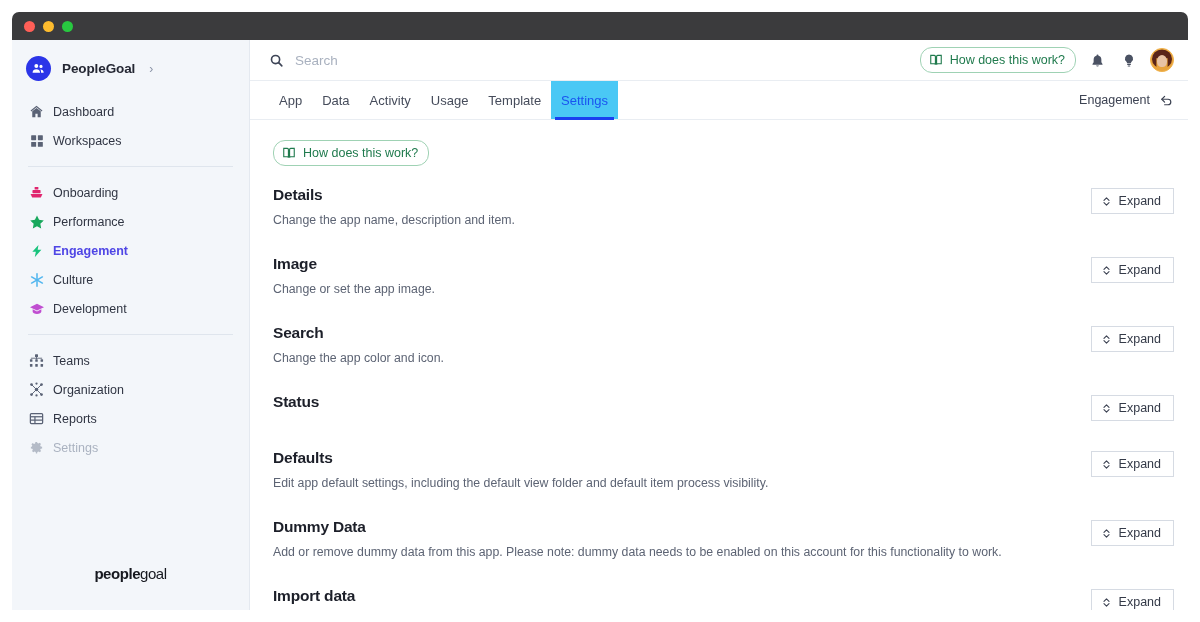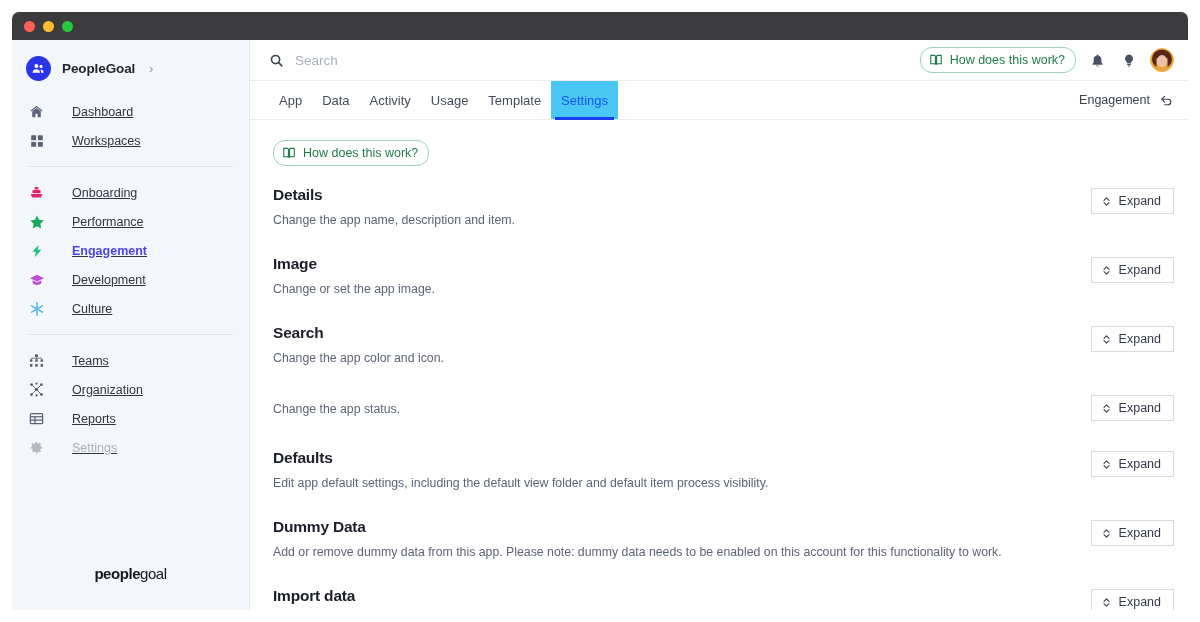--- a/index.html
+++ b/index.html
@@ -49,24 +49,24 @@
     display: flex; align-items: center; justify-content: center;
     flex: 0 0 25px;
   }
   .brand-name {
     font-size: 13.5px; font-weight: bold; color: #242733; letter-spacing: -0.1px;
   }
   .brand-chev { color: #8a93a6; font-size: 12px; margin-left: 3px; }
 
   .nav { padding: 0 0 0 0; }
   .nav-item {
-    display: flex; align-items: center; gap: 27px;
+    display: flex; align-items: center; gap: 8px;
     padding: 6px 0 6px 16px;
     font-size: 12.5px; color: #303543;
-    cursor: pointer; min-height: 24px; text-decoration: underline;
+    cursor: pointer; min-height: 24px;
   }
   .nav-item .ic { width: 17px; height: 17px; flex: 0 0 17px; display:flex; align-items:center; justify-content:center; }
   .nav-item.active .lbl { color: #4f46e5; font-weight: bold; }
   .nav-item.muted .lbl { color: #aab2c0; }
   .divider {
     height: 1px; background: #dfe5ed; margin: 11px 16px 11px 16px;
   }
   .sidebar-footer {
     position: absolute; bottom: 28px; left: 0; right: 0;
     display: flex; justify-content: center;
@@ -226,36 +226,36 @@
         <div class="nav-item active">
           <span class="ic">
             <svg width="14" height="16" viewBox="0 0 24 24" fill="#19c37d">
               <path d="M14.5 1.5 4 13.2h6L8.2 22.5 19.5 10h-6.3z"></path>
             </svg>
           </span>
           <span class="lbl">Engagement</span>
         </div>
         <div class="nav-item">
           <span class="ic">
-            <svg width="16" height="16" viewBox="0 0 24 24" fill="#c04ed1">
-              <path d="M12 4 1.5 9.2 12 14.4l10.5-5.2z"></path>
-              <path d="M5.5 12.2v4c0 1.8 2.9 3.2 6.5 3.2s6.5-1.4 6.5-3.2v-4L12 15.6z"></path>
-            </svg>
-          </span>
-          <span class="lbl">Development</span>
-        </div>
-        <div class="nav-item">
-          <span class="ic">
             <svg width="16" height="16" viewBox="0 0 24 24" stroke="#52b6ef" stroke-width="2.3" stroke-linecap="round">
               <line x1="12" y1="2.8" x2="12" y2="21.2"></line>
               <line x1="3.9" y1="7.4" x2="20.1" y2="16.6"></line>
               <line x1="3.9" y1="16.6" x2="20.1" y2="7.4"></line>
             </svg>
           </span>
           <span class="lbl">Culture</span>
+        </div>
+        <div class="nav-item">
+          <span class="ic">
+            <svg width="16" height="16" viewBox="0 0 24 24" fill="#c04ed1">
+              <path d="M12 4 1.5 9.2 12 14.4l10.5-5.2z"></path>
+              <path d="M5.5 12.2v4c0 1.8 2.9 3.2 6.5 3.2s6.5-1.4 6.5-3.2v-4L12 15.6z"></path>
+            </svg>
+          </span>
+          <span class="lbl">Development</span>
         </div>
 
         <div class="divider"></div>
 
         <div class="nav-item">
           <span class="ic">
             <svg width="15" height="15" viewBox="0 0 24 24" fill="#5a6275">
               <rect x="9.6" y="2" width="4.8" height="4.2" rx="0.8"></rect>
               <rect x="1.5" y="10" width="4" height="4" rx="0.8"></rect>
               <rect x="10" y="10" width="4" height="4" rx="0.8"></rect>
@@ -452,21 +452,21 @@
                 <path d="M6.5 9.5 12 4l5.5 5.5"></path>
                   <path d="M6.5 14.5 12 20l5.5-5.5"></path>
               </svg>
             </span>
             <span>Expand</span>
           </div>
         </div>
 
         <div class="section section-block">
           <div class="section-text">
-            <div class="section-desc">Change the app status.</div>
+            <div class="section-title">Status</div>
           </div>
           <div class="expand">
             <span style="display:flex;">
               <svg width="11" height="13" viewBox="0 0 24 24" fill="none" stroke="#3c4252" stroke-width="2.4" stroke-linecap="round" stroke-linejoin="round">
                 <path d="M6.5 9.5 12 4l5.5 5.5"></path>
                   <path d="M6.5 14.5 12 20l5.5-5.5"></path>
               </svg>
             </span>
             <span>Expand</span>
           </div>

